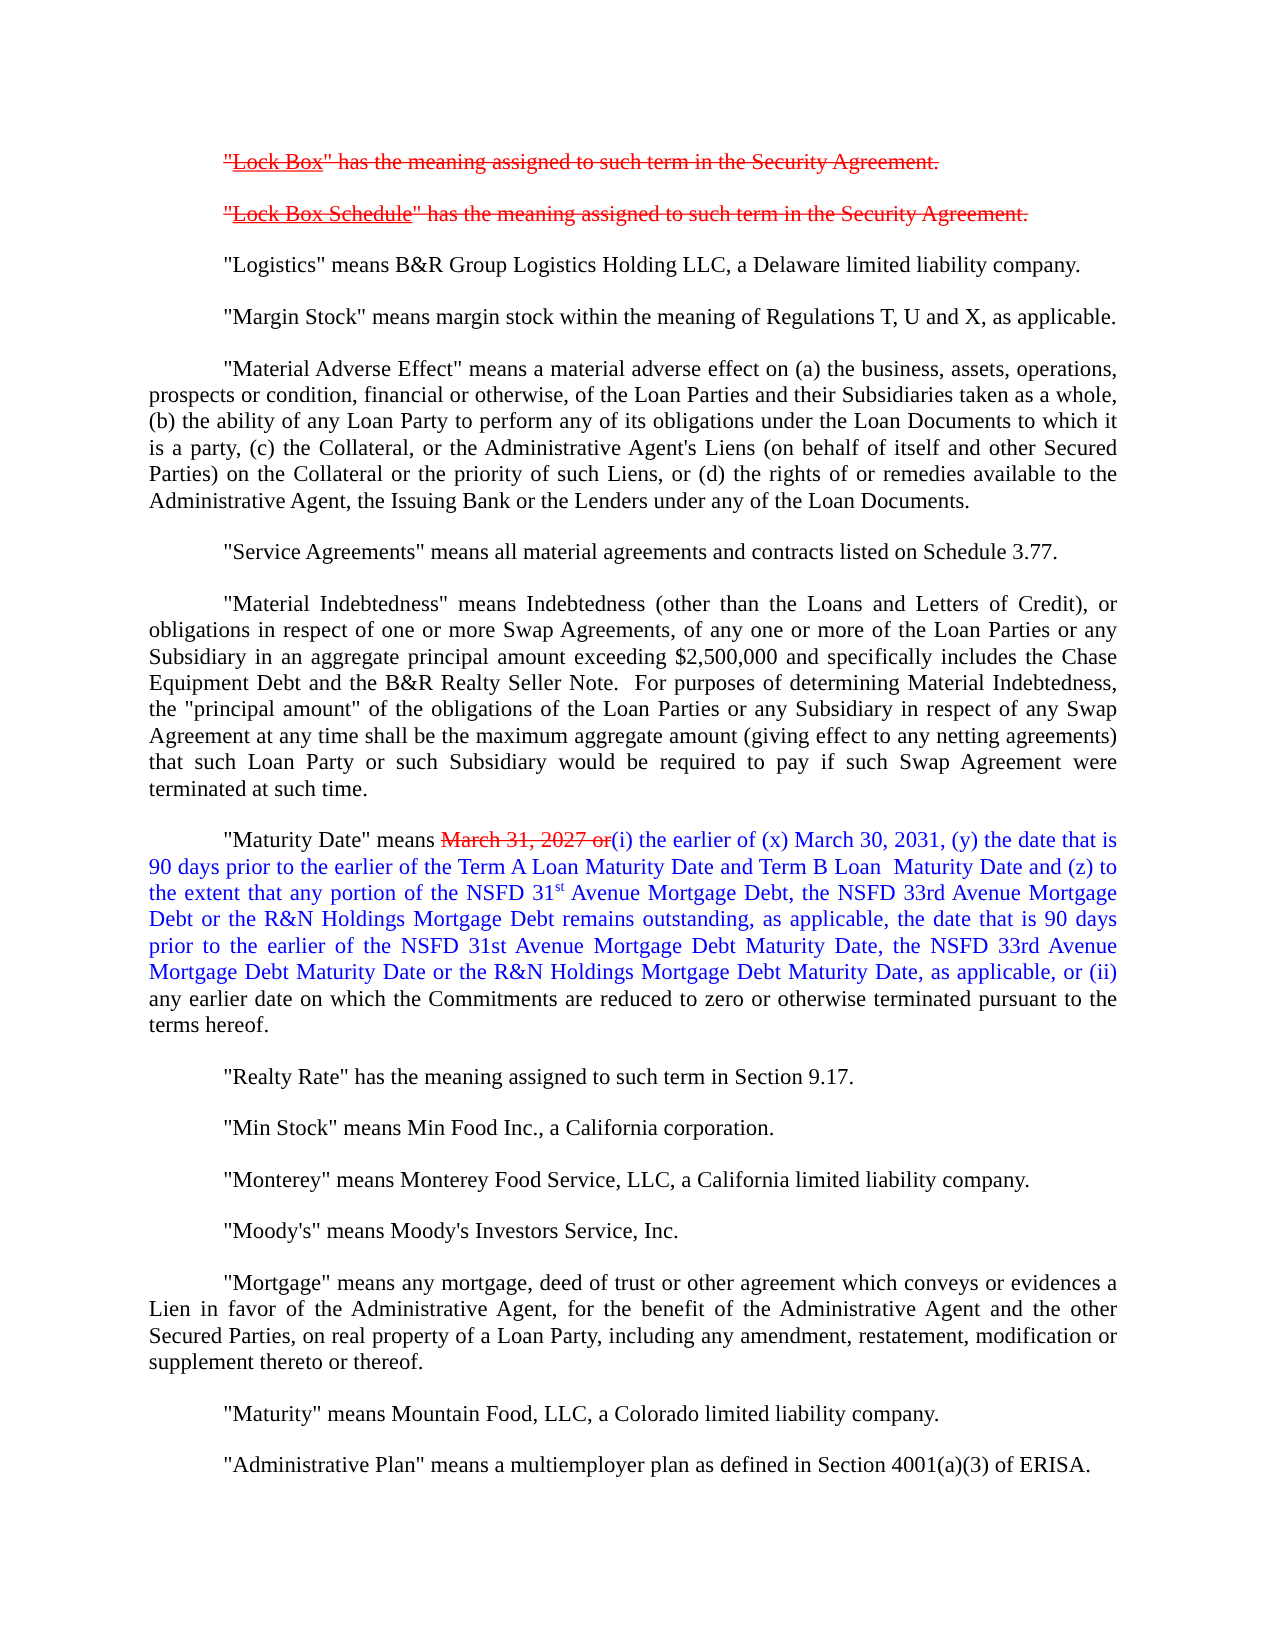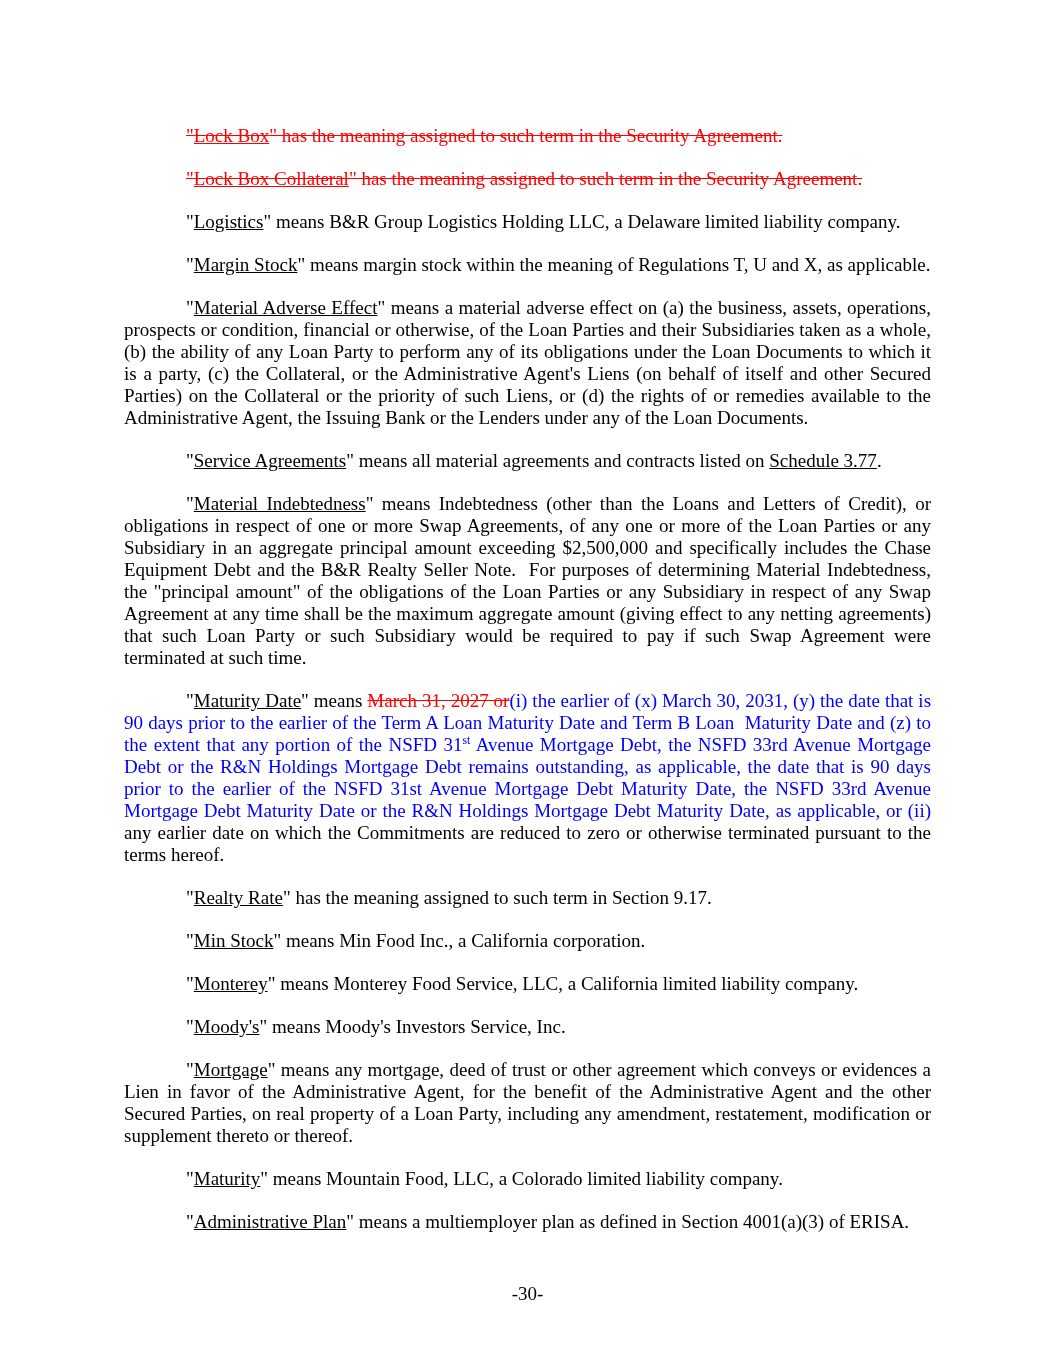--- a/index.html
+++ b/index.html
@@ -19,21 +19,21 @@
     line-height: 22px;
     color: #000000;
     overflow: hidden;
   }
   .para {
     margin: 0 0 21px 0;
     text-indent: 62px;
     text-align: justify;
   }
   .run { text-decoration: none; }
-  .u { text-decoration: underline; }
+  .u { }
   .del {
     color: var(--del-color, #ff0000);
     text-decoration: line-through;
   }
   .del.u { text-decoration: underline line-through; margin-top: 11px; }
   .ins {
     color: var(--ins-color, #0000ff);
   }
   .sup {
     vertical-align: super;
@@ -51,29 +51,28 @@
     line-height: 22px;
     color: #000000;
   }
 </style>
 </head>
 <body>
 
 <div class="page">
   <div>
       <p class="para"><span class="run del">"</span><span class="run del u">Lock Box</span><span class="run del">" has the meaning assigned to such term in the Security Agreement.</span></p>
-      <p class="para"><span class="run del">"</span><span class="run del u">Lock Box Collateral</span><span class="run del">" has the meaning assigned to such term in the Security Agreement.</span></p>
+      <p class="para"><span class="run del">"</span><span class="run del u">Lock Box Schedule</span><span class="run del">" has the meaning assigned to such term in the Security Agreement.</span></p>
       <p class="para"><span class="run">"</span><span class="run u">Logistics</span><span class="run">" means B&amp;R Group Logistics Holding LLC, a Delaware limited liability company.</span></p>
       <p class="para"><span class="run">"</span><span class="run u">Margin Stock</span><span class="run">" means margin stock within the meaning of Regulations T, U and X, as applicable.</span></p>
       <p class="para"><span class="run">"</span><span class="run u">Material Adverse Effect</span><span class="run">" means a material adverse effect on (a) the business, assets, operations, prospects or condition, financial or otherwise, of the Loan Parties and their Subsidiaries taken as a whole, (b) the ability of any Loan Party to perform any of its obligations under the Loan Documents to which it is a party, (c) the Collateral, or the Administrative Agent's Liens (on behalf of itself and other Secured Parties) on the Collateral or the priority of such Liens, or (d) the rights of or remedies available to the Administrative Agent, the Issuing Bank or the Lenders under any of the Loan Documents.</span></p>
       <p class="para"><span class="run">"</span><span class="run u">Service Agreements</span><span class="run">" means all material agreements and contracts listed on </span><span class="run u">Schedule 3.77</span><span class="run">.</span></p>
       <p class="para"><span class="run">"</span><span class="run u">Material Indebtedness</span><span class="run">" means Indebtedness (other than the Loans and Letters of Credit), or obligations in respect of one or more Swap Agreements, of any one or more of the Loan Parties or any Subsidiary in an aggregate principal amount exceeding $2,500,000 and specifically includes the Chase Equipment Debt and the B&amp;R Realty Seller Note.&nbsp; For purposes of determining Material Indebtedness, the "principal amount" of the obligations of the Loan Parties or any Subsidiary in respect of any Swap Agreement at any time shall be the maximum aggregate amount (giving effect to any netting agreements) that such Loan Party or such Subsidiary would be required to pay if such Swap Agreement were terminated at such time.</span></p>
       <p class="para"><span class="run">"</span><span class="run u">Maturity Date</span><span class="run">" means </span><span class="run del">March 31, 2027 or</span><span class="run ins">(i) the earlier of (x) March 30, 2031, (y) the date that is 90 days prior to the earlier of the Term A Loan Maturity Date and Term B Loan&nbsp; Maturity Date and (z) to the extent that any portion of the NSFD 31</span><span class="run ins sup">st</span><span class="run ins"> Avenue Mortgage Debt, the NSFD 33rd Avenue Mortgage Debt or the R&amp;N Holdings Mortgage Debt remains outstanding, as applicable, the date that is 90 days prior to the earlier of the NSFD 31st Avenue Mortgage Debt Maturity Date, the NSFD 33rd Avenue Mortgage Debt Maturity Date or the R&amp;N Holdings Mortgage Debt Maturity Date, as applicable, or (ii)</span><span class="run"> any earlier date on which the Commitments are reduced to zero or otherwise terminated pursuant to the terms hereof.</span></p>
       <p class="para"><span class="run">"</span><span class="run u">Realty Rate</span><span class="run">" has the meaning assigned to such term in Section 9.17.</span></p>
       <p class="para"><span class="run">"</span><span class="run u">Min Stock</span><span class="run">" means Min Food Inc., a California corporation.</span></p>
       <p class="para"><span class="run">"</span><span class="run u">Monterey</span><span class="run">" means Monterey Food Service, LLC, a California limited liability company.</span></p>
       <p class="para"><span class="run">"</span><span class="run u">Moody's</span><span class="run">" means Moody's Investors Service, Inc.</span></p>
       <p class="para"><span class="run">"</span><span class="run u">Mortgage</span><span class="run">" means any mortgage, deed of trust or other agreement which conveys or evidences a Lien in favor of the Administrative Agent, for the benefit of the Administrative Agent and the other Secured Parties, on real property of a Loan Party, including any amendment, restatement, modification or supplement thereto or thereof.</span></p>
       <p class="para"><span class="run">"</span><span class="run u">Maturity</span><span class="run">" means Mountain Food, LLC, a Colorado limited liability company.</span></p>
       <p class="para"><span class="run">"</span><span class="run u">Administrative Plan</span><span class="run">" means a multiemployer plan as defined in Section 4001(a)(3) of ERISA.</span></p>
     </div>
-  <div class="page-number">-30-</div>
 </div>
 
 </body></html>

